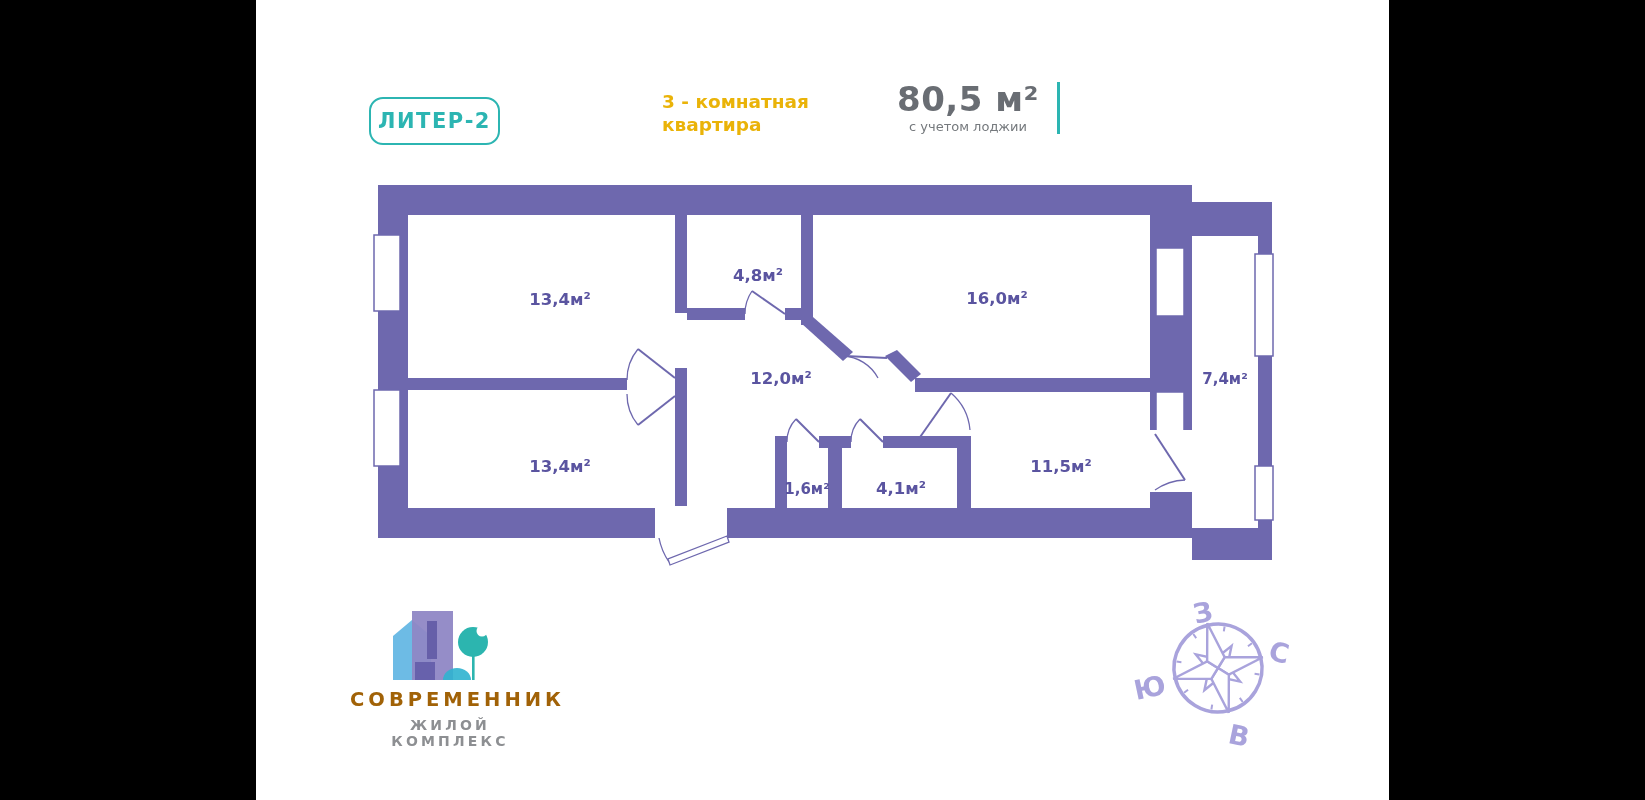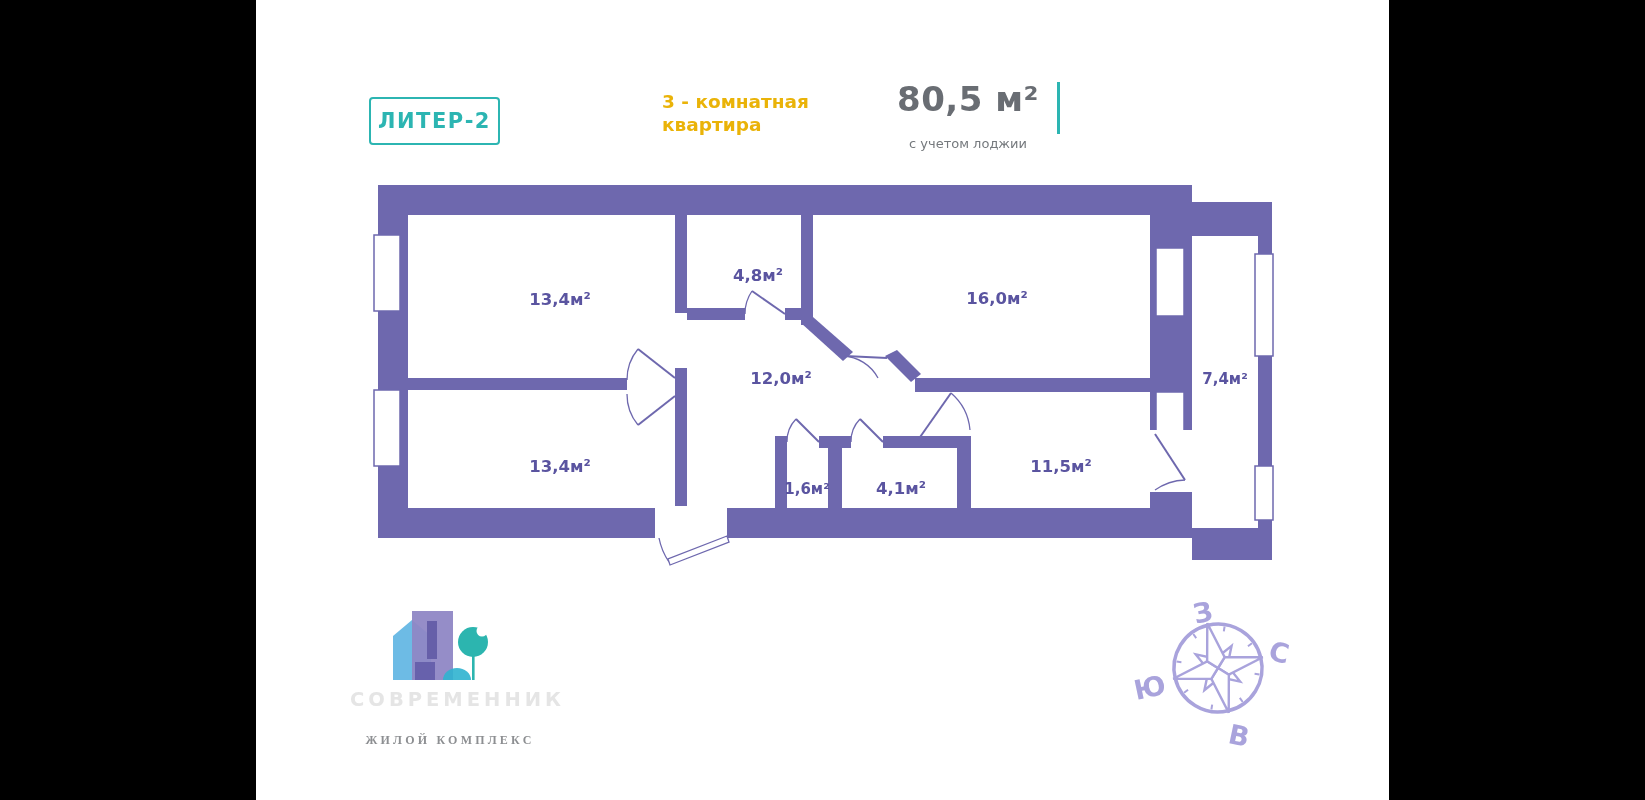--- a/index.html
+++ b/index.html
@@ -1,44 +1,44 @@
 <!DOCTYPE html>
 <html><head>
 <meta charset="utf-8">
 <style>
   html,body{margin:0;padding:0;background:#000;width:1645px;height:800px;position:relative;
             font-family:"DejaVu Sans","Liberation Sans",sans-serif;overflow:hidden;}
   .content-card{position:absolute;left:256px;top:0;width:1133px;height:800px;background:#ffffff;}
 
   
   .liter-badge{position:absolute;left:369px;top:97px;width:127px;height:44px;
-    border:2.5px solid #2cb5b2;border-radius:4px;color:#2cb5b2;font-size:21px;font-weight:600;
+    border:2.5px solid #2cb5b2;border-radius:14px;color:#2cb5b2;font-size:21px;font-weight:600;
     letter-spacing:1.5px;display:flex;align-items:center;justify-content:center;}
   .apt-type{position:absolute;left:662px;top:90px;color:#eab308;font-size:18.5px;font-weight:600;
     line-height:23px;}
   .stats{position:absolute;left:893px;top:80px;display:flex;align-items:flex-start;}
   .stat{width:150px;text-align:center;}
   .stat .value{font-size:34px;font-weight:600;color:#696d73;line-height:38px;letter-spacing:.5px;}
-  .stat .label{font-size:13px;color:#75797d;margin-top:18px;}
+  .stat .label{font-size:13px;color:#75797d;margin-top:1px;}
   .stat-divider{width:3px;height:52px;background:#2cb5b2;margin:2px 14px 0 14px;}
 
   
   #plan{position:absolute;left:373px;top:178px;}
   .wall{fill:#6e68ae;}
   .win{fill:#ffffff;stroke:#6e68ae;stroke-width:1.5;}
   .door-arc{fill:none;stroke:#6e68ae;stroke-width:1.3;}
   .door-leaf{stroke:#6e68ae;stroke-width:2;}
   .door-leaf-poly{fill:#ffffff;stroke:#6e68ae;stroke-width:1.3;}
   .room-label{fill:#5a54a0;font-size:16.5px;font-weight:600;text-anchor:middle;}
   .room-label.small{font-size:15px;}
 
   
   .logo{position:absolute;left:350px;top:608px;width:200px;text-align:center;}
-  .logo-title{font-size:19.5px;font-weight:700;letter-spacing:4px;color:#e5e5e5;margin-top:4px;}
-  .logo-sub{font-size:12px;font-weight:600;letter-spacing:3.2px;color:#8d8f92;margin-top:22px;font-family:Liberation Serif, serif;}
+  .logo-title{font-size:19.5px;font-weight:700;letter-spacing:4px;color:#a16207;margin-top:4px;}
+  .logo-sub{font-size:14px;font-weight:600;letter-spacing:3.2px;color:#8d8f92;margin-top:6px;}
 
   
   #compass{position:absolute;left:1128px;top:595px;}
   .compass-line{stroke:#a9a3dc;fill:none;}
   .compass-kite{fill:#ffffff;stroke:#a9a3dc;stroke-width:2.4;}
   .compass-letter{fill:#a9a3dc;font-size:27px;font-weight:700;text-anchor:middle;}
 </style>
 </head>
 <body>
 

